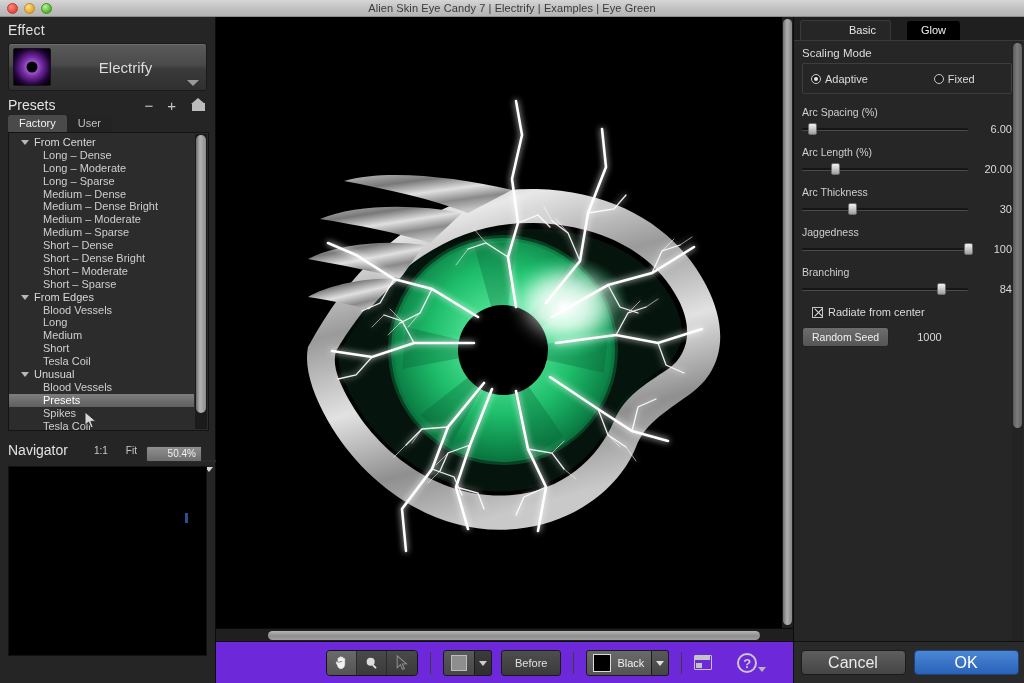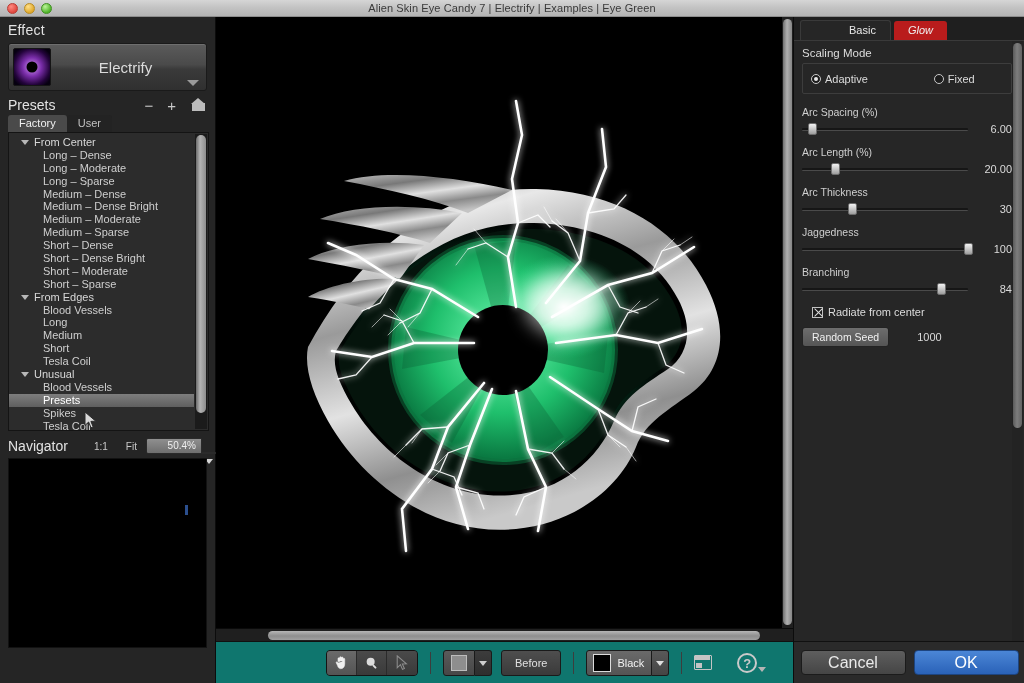--- a/index.html
+++ b/index.html
@@ -129,21 +129,21 @@
     border-radius: 5px;
     background: linear-gradient(to right, #6c6c6c, #b4b4b4 40%, #8d8d8d);
   }
 
   
   .nav-hd { display: flex; align-items: center; padding: 7px 6px 4px 8px; }
   .nav-hd .label { font-size: 14px; color: #e2e2e2; }
   .nav-hd .one { font-size: 10px; color: #c8c8c8; margin-left: 26px; }
   .nav-hd .fit { font-size: 10px; color: #c8c8c8; margin-left: 18px; }
   .zoom-combo {
-    margin-left: 9px; display: flex; align-items: flex-end; height: 16px;
+    margin-left: 9px; display: flex; align-items: flex-end; height: 16px; margin-top: 8px;
   }
   .zoom-val {
     width: 56px; background: linear-gradient(to bottom, #8f8f8f, #6e6e6e);
     border: 1px solid #2a2a2a; border-radius: 2px 0 0 2px;
     font-size: 10px; color: #efefef; text-align: right; padding-right: 5px;
     line-height: 14px;
   }
   .zoom-arrow {
     width: 14px; background: linear-gradient(to bottom, #454545, #303030);
     border: 1px solid #2a2a2a; border-left: none; border-radius: 0 2px 2px 0;
@@ -184,21 +184,21 @@
   .csh-thumb {
     position: absolute; left: 52px; top: 2px; width: 492px; height: 9px;
     border-radius: 5px;
     background: linear-gradient(to bottom, #b6b6b6, #8e8e8e 55%, #a0a0a0);
   }
   .artwork { position: absolute; left: 0; top: 0; width: 566px; height: 614px; }
 
   
   .bottombar {
     position: absolute; left: 216px; top: 641px; width: 577px; height: 42px;
-    background: #0f766e; border-top: 1px solid #101010;
+    background: #6d28d9; border-top: 1px solid #101010;
     display: flex; align-items: center;
   }
   .tool-group {
     display: flex; margin-left: 110px; height: 26px;
     border: 1px solid #141414; border-radius: 4px; overflow: hidden;
     background: #3a3a3a;
   }
   .tool {
     width: 30px; display: flex; align-items: center; justify-content: center;
     background: linear-gradient(to bottom, #4a4a4a, #3a3a3a);
@@ -267,21 +267,21 @@
   .rightpanel {
     position: absolute; left: 793px; top: 17px; width: 231px; height: 666px;
     background: #1f1f1f; border-left: 1px solid #0c0c0c;
   }
   .rtabs { display: flex; padding-left: 6px; height: 23px; align-items: flex-end; }
   .rtab {
     font-size: 11px; padding: 3px 14px 3px 14px; border-radius: 3px 3px 0 0;
     line-height: 13px;
   }
   .rtab.active { background: #262626; color: #e8e8e8; border: 1px solid #3a3a3a; border-bottom: none; padding-left: 48px; }
-  .rtab.inactive { background: #b91c1c; color: #f0f0f0; margin-left: 3px; font-style: italic; }
+  .rtab.inactive { background: #000000; color: #f0f0f0; margin-left: 16px; }
   .rbody {
     position: absolute; left: 0; top: 23px; right: 0; bottom: 42px;
     background: #262626; border-top: 1px solid #3a3a3a; overflow: hidden;
   }
   .rinner { padding: 6px 12px 0 8px; position: relative; }
   .grp-label { font-size: 11.5px; color: #dcdcdc; margin-bottom: 4px; }
   .radio-box {
     border: 1px solid #3d3d3d; border-radius: 2px; height: 31px;
     display: flex; align-items: center; margin-bottom: 12px;
   }

